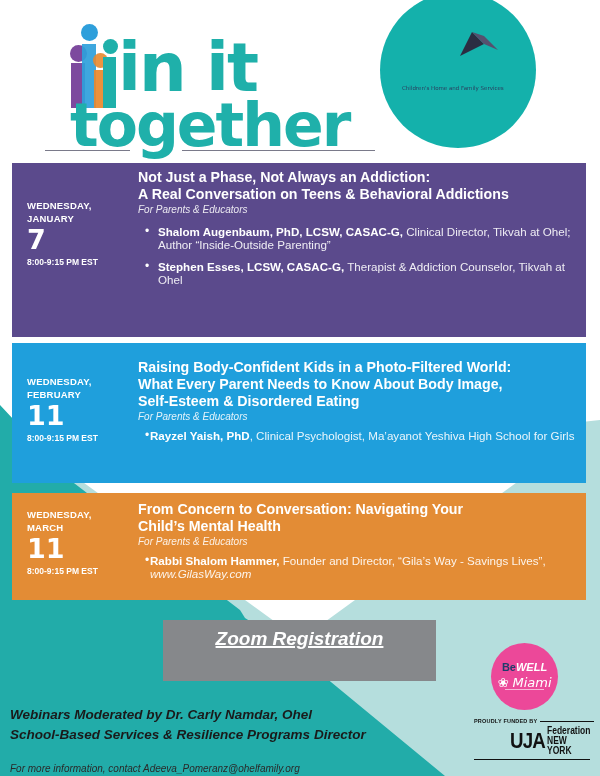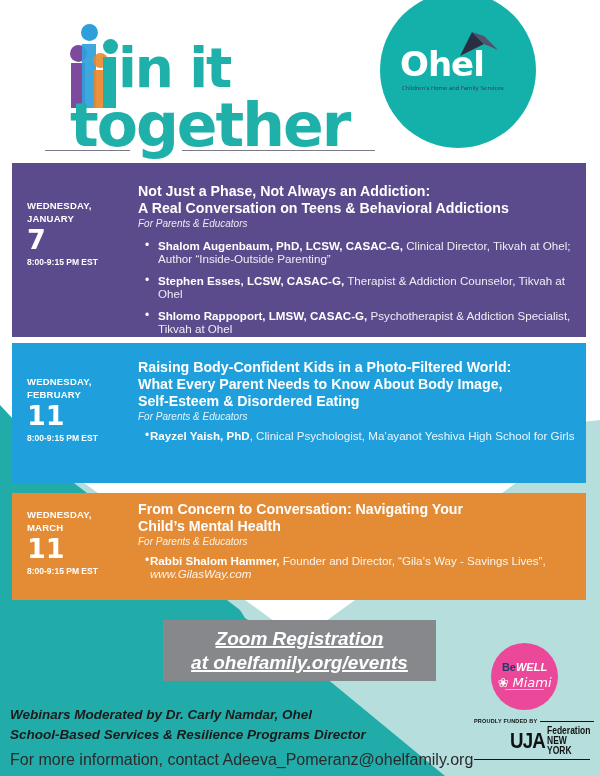--- a/index.html
+++ b/index.html
@@ -24,21 +24,21 @@
   .fig .head { position: absolute; border-radius: 50%; }
   .fig .body { position: absolute; }
   .fig-purple .head { left: 0; top: 21px; width: 17px; height: 17px; background: #7d4a9e; }
   .fig-purple .body { left: 1px; top: 39px; width: 14px; height: 45px; background: #7d4a9e; }
   .fig-blue .head { left: 11px; top: 0; width: 17px; height: 17px; background: #2e9fdb; }
   .fig-blue .body { left: 12px; top: 20px; width: 14px; height: 64px; background: #2e9fdb; opacity: .92; }
   .fig-orange .head { left: 23px; top: 29px; width: 15px; height: 15px; background: #e9882d; opacity: .9; }
   .fig-orange .body { left: 24px; top: 46px; width: 11px; height: 38px; background: #e9882d; opacity: .92; }
   .fig-teal .head { left: 33px; top: 15px; width: 15px; height: 15px; background: #1fb0aa; }
   .fig-teal .body { left: 33px; top: 33px; width: 13px; height: 51px; background: #1fb0aa; }
-  .brand-line1 { position: absolute; left: 48px; top: 10px; font-family: "DejaVu Sans", sans-serif; font-weight: bold; font-size: 55px; letter-spacing: -2px; color: #1fb0aa; line-height: 80px; }
+  .brand-line1 { position: absolute; left: 48px; top: 10px; font-family: "DejaVu Sans", sans-serif; font-weight: bold; font-size: 67px; letter-spacing: -2px; color: #1fb0aa; line-height: 80px; }
   .brand-line2 { position: absolute; left: 0; top: 72px; font-family: "DejaVu Sans", sans-serif; font-weight: bold; font-size: 60px; letter-spacing: -2px; color: #1fb0aa; line-height: 70px; }
   .rule { position: absolute; top: 150px; height: 1px; background: #7a7a8a; }
 
   .ohel-circle { position: absolute; left: 380px; top: -8px; width: 156px; height: 156px; border-radius: 50%; background: #14b1ab; }
   .ohel-tent { position: absolute; left: 74px; top: 40px; width: 44px; height: 24px; }
   .ohel-word { position: absolute; left: 20px; top: 52px; font-family: "DejaVu Sans", sans-serif; font-weight: bold; font-size: 34px; color: #fff; letter-spacing: -1px; }
   .ohel-tag { position: absolute; left: 22px; top: 93px; font-size: 5.5px; color: #2a3f5f; white-space: nowrap; }
 
   
   .panel { position: absolute; left: 12px; width: 574px; color: #fff; }
@@ -60,21 +60,21 @@
   .speaker b { font-weight: bold; }
   .speaker .desc { font-weight: normal; color: rgba(255,255,255,.9); }
   .speaker .url { font-style: italic; }
 
   
   .reg { position: absolute; left: 163px; top: 620px; width: 273px; height: 61px; background: #86888b; color: #fff; text-align: center; font-family: "Liberation Sans", sans-serif; font-weight: bold; font-size: 19px; line-height: 24px; padding-top: 7px; }
   .reg span { display: block; text-decoration: underline; text-decoration-thickness: 2px; font-style: italic; }
 
   .footer { position: absolute; left: 10px; top: 705px; font-family: "Liberation Sans", sans-serif; color: #1a1a1a; }
   .footer .mod { font-weight: bold; font-style: italic; font-size: 13.5px; line-height: 20px; }
-  .footer .contact { font-size: 16px; margin-top: 6px; color: #2a2a2a; }
+  .footer .contact { font-style: italic; font-size: 10px; margin-top: 18px; color: #2a2a2a; }
 
   .bewell { position: absolute; left: 491px; top: 643px; width: 67px; height: 67px; border-radius: 50%; background: #ec4899; color: #fff; text-align: center; }
   .bewell .bw { position: absolute; left: 0; right: 0; top: 18px; font-weight: bold; font-size: 11px; font-family: "Liberation Sans", sans-serif; }
   .bewell .bw .be { color: #1f3c6b; }
   .bewell .bw .well { font-style: italic; }
   .bewell .mia { position: absolute; left: 0; right: 0; top: 32px; font-size: 13px; font-style: italic; }
   .bewell .tiny { position: absolute; left: 14px; right: 14px; top: 46px; height: 5px; border-top: 1px solid rgba(255,255,255,.6); }
 
   .uja { position: absolute; left: 474px; top: 718px; width: 120px; color: #111; font-family: "Liberation Sans", sans-serif; }
   .uja .pf { font-size: 5.5px; font-weight: bold; letter-spacing: .2px; display: flex; align-items: center; gap: 3px; }
@@ -116,39 +116,37 @@
 </div>
 <div class="rule" style="left:45px;width:85px;"></div>
 <div class="rule" style="left:182px;width:193px;"></div>
 
 <div class="ohel-circle">
   <svg class="ohel-tent" viewBox="0 0 44 24">
     <polygon points="6,24 18,0 30,12" fill="#2b2d42"></polygon>
     <polygon points="18,0 30,12 44,18 30,4" fill="#55506e"></polygon>
     <polygon points="30,12 44,18 30,24 6,24" fill="#14b1ab" opacity="0"></polygon>
   </svg>
-  <div class="ohel-word">Ohel</div>
   <div class="ohel-tag">Children's Home and Family Services</div>
 </div>
 
 <div class="panel panel-purple">
   <div class="date" style="top:37px;">
     <div class="dow">WEDNESDAY,</div>
     <div class="dow">JANUARY</div>
     <div class="day">7</div>
     <div class="time">8:00-9:15 PM EST</div>
   </div>
-  <div class="content" style="top:20px;">
+  <div class="content" style="top:6px;">
     <div class="title">Not Just a Phase, Not Always an Addiction:</div>
     <div class="title">A Real Conversation on Teens &amp; Behavioral Addictions</div>
     <div class="audience">For Parents &amp; Educators</div>
     <ul class="speakers">
       <li class="speaker"><b>Shalom Augenbaum, PhD, LCSW, CASAC-G,</b><span class="desc"> Clinical Director, Tikvah at Ohel; Author “Inside-Outside Parenting”</span></li>
       <li class="speaker"><b>Stephen Esses, LCSW, CASAC-G,</b><span class="desc"> Therapist &amp; Addiction Counselor, Tikvah at Ohel</span></li>
-      <li class="speaker"><b>Shlomo Rappoport, LMSW, CASAC-G,</b><span class="desc"> Psychotherapist &amp; Addiction Specialist, Tikvah at Ohel</span></li>
     </ul>
   </div>
 </div>
 
 <div class="panel panel-blue">
   <div class="date" style="top:33px;">
     <div class="dow">WEDNESDAY,</div>
     <div class="dow">FEBRUARY</div>
     <div class="day">11</div>
     <div class="time">8:00-9:15 PM EST</div>
@@ -176,21 +174,20 @@
     <div class="title">Child’s Mental Health</div>
     <div class="audience">For Parents &amp; Educators</div>
     <ul class="speakers" style="margin-top:5px;">
       <li class="speaker" style="padding-left:12px;"><b>Rabbi Shalom Hammer,</b><span class="desc"> Founder and Director, “Gila’s Way - Savings Lives”, </span><span class="desc url">www.GilasWay.com</span></li>
     </ul>
   </div>
 </div>
 
 <div class="reg">
   <span>Zoom Registration</span>
-  <span>at ohelfamily.org/events</span>
 </div>
 
 <div class="footer">
   <div class="mod">Webinars Moderated by Dr. Carly Namdar, Ohel</div>
   <div class="mod">School-Based Services &amp; Resilience Programs Director</div>
   <div class="contact">For more information, contact Adeeva_Pomeranz@ohelfamily.org</div>
 </div>
 
 <div class="bewell">
   <div class="bw"><span class="be">Be</span><span class="well">WELL</span></div>

